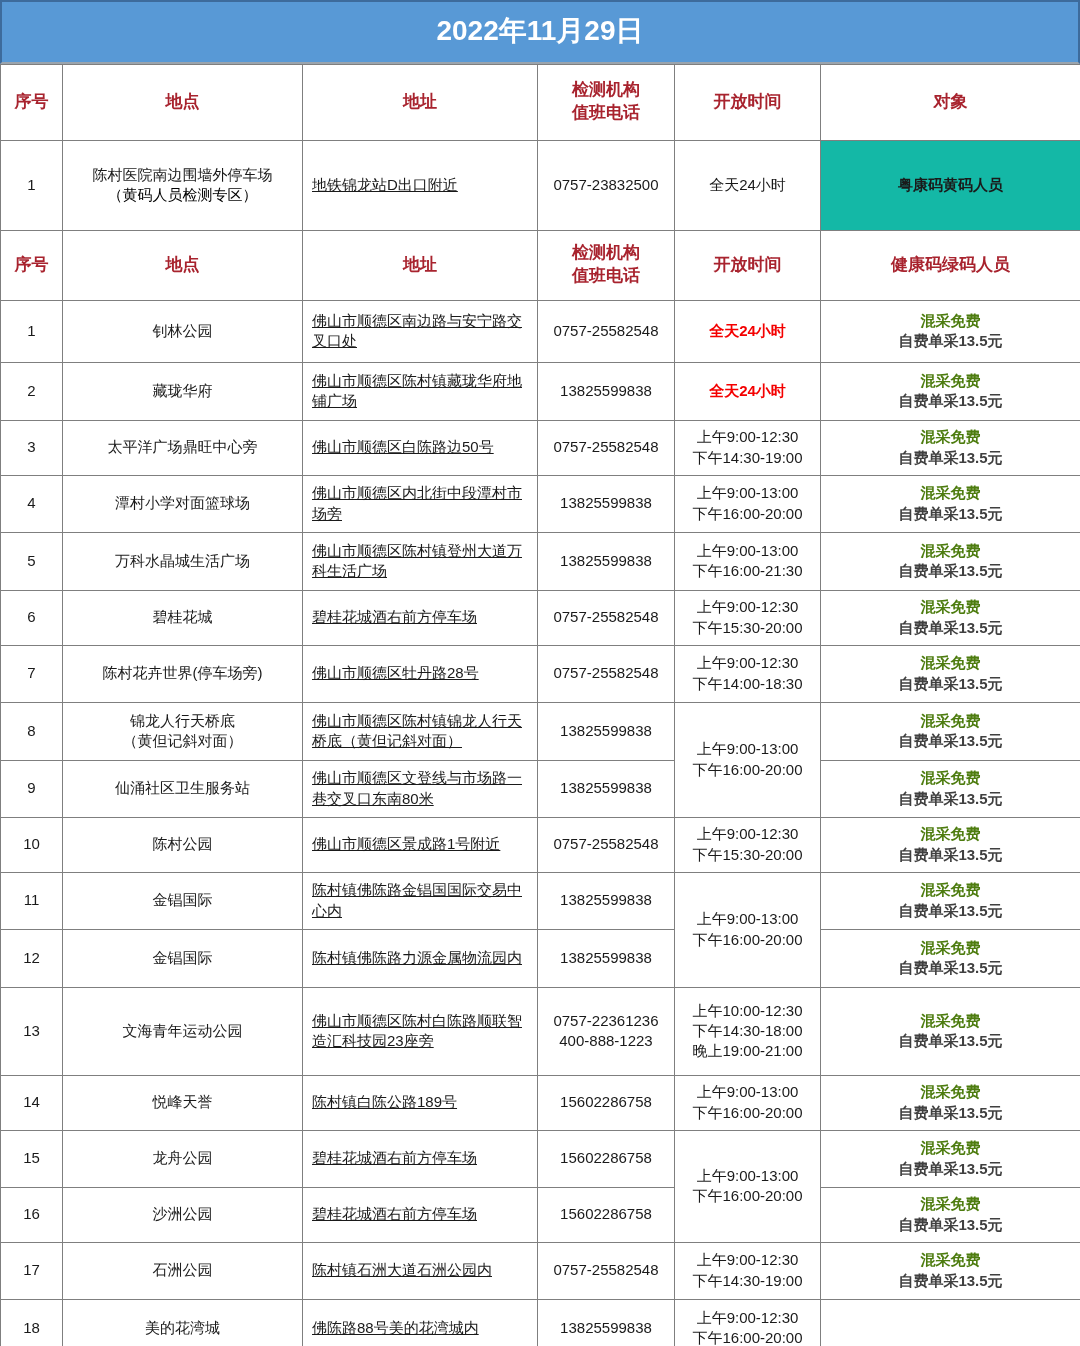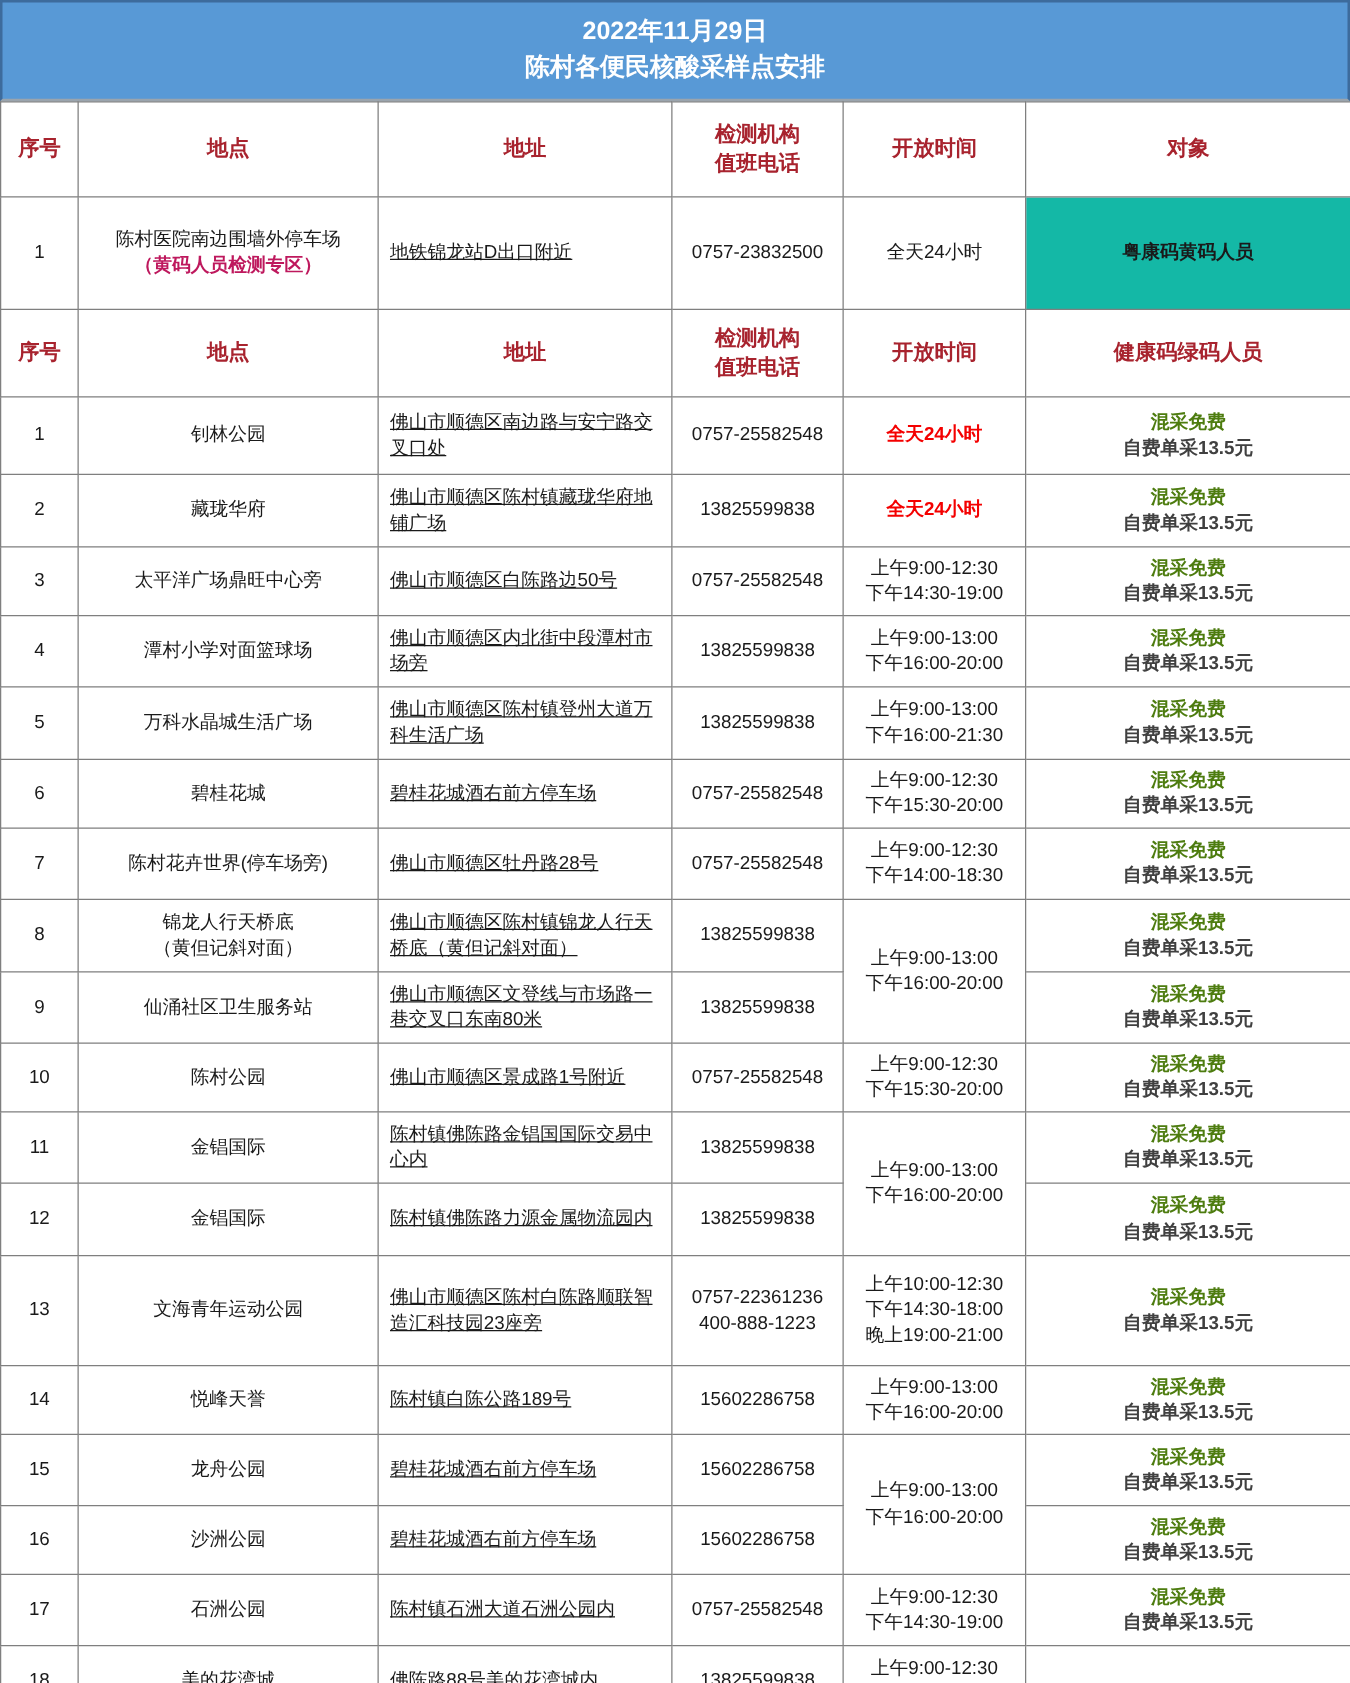--- a/index.html
+++ b/index.html
@@ -4,21 +4,21 @@
 <style>
   html,body{margin:0;padding:0;background:#ffffff;}
   body{width:1080px;font-family:"Liberation Sans","DejaVu Sans",sans-serif;}
   .banner{
     background:#5899D6;
     border:2px solid #3d6b9c;
     border-bottom:2px solid #9aa4ad;
     color:#ffffff;
     text-align:center;
     font-weight:bold;
-    font-size:20px;
+    font-size:28px;
     line-height:1.45;
     padding:9px 0 10px 0;
     box-sizing:border-box;
   }
   .banner div{white-space:pre-line;}
   table{
     width:1080px;
     border-collapse:collapse;
     table-layout:fixed;
   }
@@ -39,32 +39,31 @@
     font-weight:bold;
     font-size:17px;
   }
   td.addr{
     text-align:left;
     padding-left:9px;
     padding-right:6px;
     text-decoration:underline;
   }
   .red{color:#F40000;font-weight:bold;}
-  .orange{color:#be185d;font-weight:bold;}
+  .orange{color:#000000;font-weight:normal;}
   .yellow-bg{background:#14b8a6;font-weight:bold;}
   .free-line{color:#4d7c0f;font-weight:bold;display:block;}
   .self-line{color:#404040;font-weight:bold;display:block;}
   .site-note{display:block;}
 </style>
 </head>
 <body>
 
 <div class="banner">
   <div>2022年11月29日</div>
-  <div>陈村各便民核酸采样点安排</div>
 </div>
 
 <table>
   <colgroup>
     <col style="width:62px">
       <col style="width:240px">
       <col style="width:235px">
     <col style="width:137px">
       <col style="width:146px">
       <col style="width:260px">

